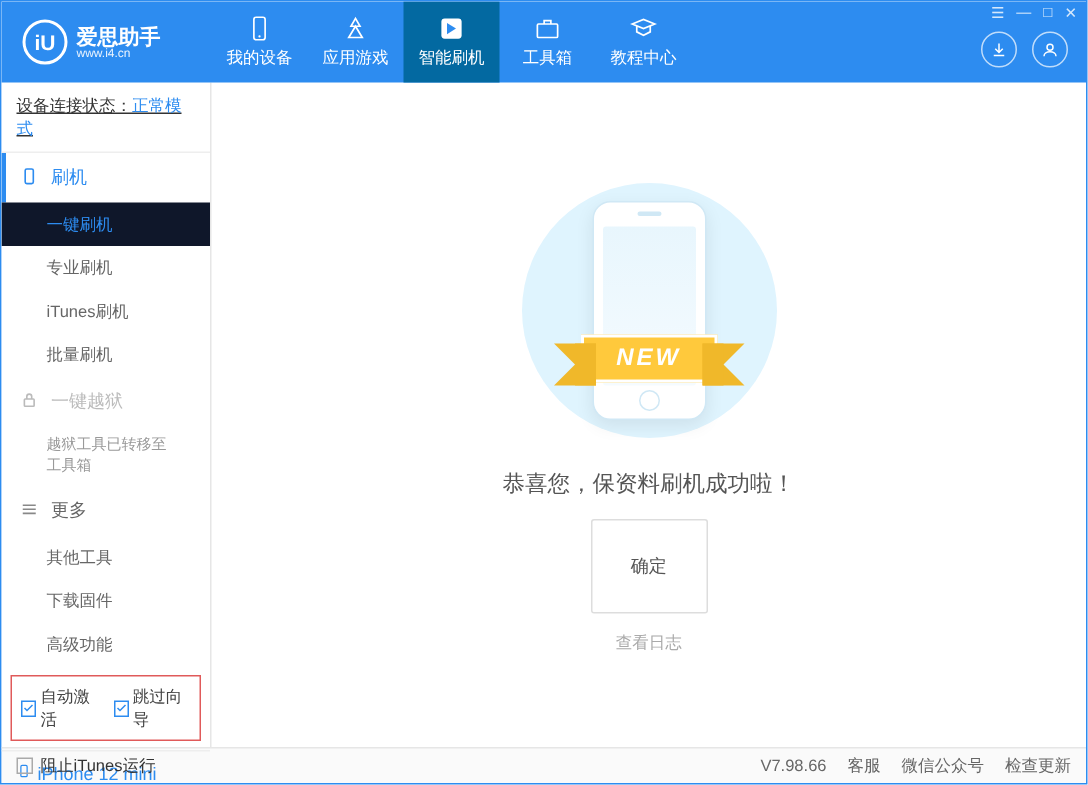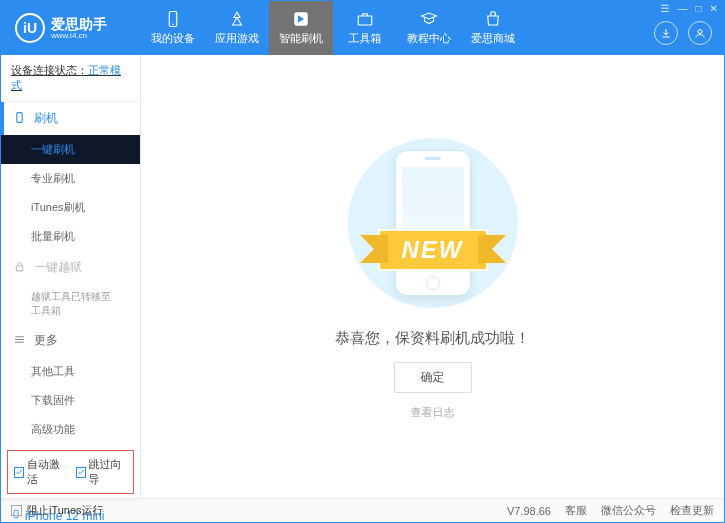--- a/index.html
+++ b/index.html
@@ -5,21 +5,21 @@
 * { margin: 0; padding: 0; box-sizing: border-box; }
 body { font-family: "Microsoft YaHei", Arial, sans-serif; font-size: 12px; color: #333; background: #fff; width: 725px; height: 523px; overflow: hidden; position: relative; border: 1px solid #2d8cf0; }
 
 .header { background: #2d8cf0; height: 54px; display: flex; align-items: center; color: #fff; position: relative; }
 .logo-area { display: flex; align-items: center; padding: 0 14px; width: 140px; }
 .logo-circle { width: 30px; height: 30px; border: 2px solid #fff; border-radius: 50%; display: flex; align-items: center; justify-content: center; font-weight: bold; margin-right: 6px; font-size: 14px; }
 .logo-text { font-size: 14px; font-weight: bold; line-height: 1; }
 .logo-sub { font-size: 8px; opacity: 0.9; }
 .nav { display: flex; flex: 1; height: 100%; }
 .nav-item { width: 64px; display: flex; flex-direction: column; align-items: center; justify-content: center; cursor: pointer; font-size: 11px; gap: 3px; }
-.nav-item.active { background: #737373; }
+.nav-item.active { background: #0369a1; }
 .nav-icon { width: 20px; height: 18px; display: flex; align-items: center; justify-content: center; }
 .nav-icon svg { width: 18px; height: 18px; fill: #fff; }
 .win-controls { position: absolute; top: 2px; right: 6px; display: flex; gap: 8px; font-size: 10px; }
 .win-btn { cursor: pointer; opacity: 0.8; }
 .header-right { position: absolute; right: 12px; top: 20px; display: flex; gap: 10px; }
 .circle-btn { width: 24px; height: 24px; border: 1.5px solid rgba(255,255,255,0.7); border-radius: 50%; display: flex; align-items: center; justify-content: center; cursor: pointer; }
 .circle-btn svg { width: 12px; height: 12px; fill: none; stroke: #fff; stroke-width: 2; }
 
 .body-wrap { display: flex; height: calc(100% - 54px - 24px); }
 
@@ -44,27 +44,27 @@
 .device-name { color: #2d8cf0; font-size: 12px; display: flex; align-items: center; gap: 4px; }
 
 .main { flex: 1; position: relative; display: flex; flex-direction: column; align-items: center; justify-content: center; }
 .illus { width: 260px; height: 180px; position: relative; display: flex; align-items: center; justify-content: center; }
 .circle-bg { width: 170px; height: 170px; background: #dff4fe; border-radius: 50%; position: absolute; }
 .phone { width: 76px; height: 146px; background: #fff; border-radius: 12px; border: 1px solid #d0e8f5; position: relative; z-index: 2; box-shadow: 0 4px 12px rgba(0,0,0,0.08); }
 .phone::before { content: ""; position: absolute; top: 6px; left: 50%; transform: translateX(-50%); width: 16px; height: 3px; background: #d0e8f5; border-radius: 2px; }
 .phone::after { content: ""; position: absolute; bottom: 5px; left: 50%; transform: translateX(-50%); width: 12px; height: 12px; border: 1.5px solid #d0e8f5; border-radius: 50%; }
 .phone-screen { position: absolute; top: 16px; left: 6px; right: 6px; bottom: 22px; background: linear-gradient(#e8f6fd,#f5fbff); border-radius: 2px; }
 .ribbon { position: absolute; z-index: 3; bottom: 42px; left: 50%; transform: translateX(-50%); }
-.ribbon-body { background: #ffc93c; color: #fff; font-weight: bold; font-size: 24px; letter-spacing: 2px; padding: 5px 22px; position: relative; font-style: italic; border: 2px solid #fff; }
+.ribbon-body { background: #ffc93c; color: #fff; font-weight: bold; font-size: 16px; letter-spacing: 2px; padding: 5px 22px; position: relative; font-style: italic; border: 2px solid #fff; }
 .ribbon-body::before, .ribbon-body::after { content: ""; position: absolute; top: 4px; width: 0; height: 0; border: 14px solid #f0b82a; }
 .ribbon-body::before { left: -20px; border-left-color: transparent; }
 .ribbon-body::after { right: -20px; border-right-color: transparent; }
 
 .success-text { margin-top: 16px; font-size: 15px; color: #555; }
-.confirm-btn { margin-top: 14px; border: 1px solid #ddd; background: #fff; padding: 6px 26px; font-size: 12px; color: #555; cursor: pointer; border-radius: 2px; }
+.confirm-btn { margin-top: 14px; border: 1px solid #ddd; background: #fff; padding: 22px 26px; font-size: 12px; color: #555; cursor: pointer; border-radius: 2px; }
 .view-log { margin-top: 12px; font-size: 11px; color: #aaa; cursor: pointer; }
 
 .footer { height: 24px; border-top: 1px solid #e6e6e6; display: flex; align-items: center; padding: 0 10px; font-size: 11px; background: #fafafa; }
 .footer-left { display: flex; align-items: center; gap: 5px; flex: 1; }
 .fchk { width: 11px; height: 11px; border: 1px solid #aaa; display: inline-block; }
 .footer-right { display: flex; align-items: center; gap: 14px; color: #666; }
 .footer-right span { cursor: pointer; }
 </style>
 </head>
 <body>
@@ -119,28 +119,20 @@
         </span>
       <span>工具箱</span>
     </div>
     <div class="nav-item">
       <span class="nav-icon">
           <svg viewBox="0 0 24 24">
             <path d="M2 8l10-4 10 4-10 4z M6 10v5l6 3 6-3v-5" fill="none" stroke="#fff" stroke-width="1.5"></path>
           </svg>
         </span>
       <span>教程中心</span>
-    </div>
-    <div class="nav-item">
-      <span class="nav-icon">
-          <svg viewBox="0 0 24 24">
-            <path d="M5 8h14l-1 12H6z M9 8V5a3 3 0 016 0v3" fill="none" stroke="#fff" stroke-width="1.5"></path>
-          </svg>
-        </span>
-      <span>爱思商城</span>
     </div>
   </div>
   <div class="header-right">
     <div class="circle-btn">
         <svg viewBox="0 0 24 24">
           <path d="M12 4v12m-5-5l5 5 5-5M5 20h14"></path>
         </svg>
       </div>
     <div class="circle-btn">
         <svg viewBox="0 0 24 24">

